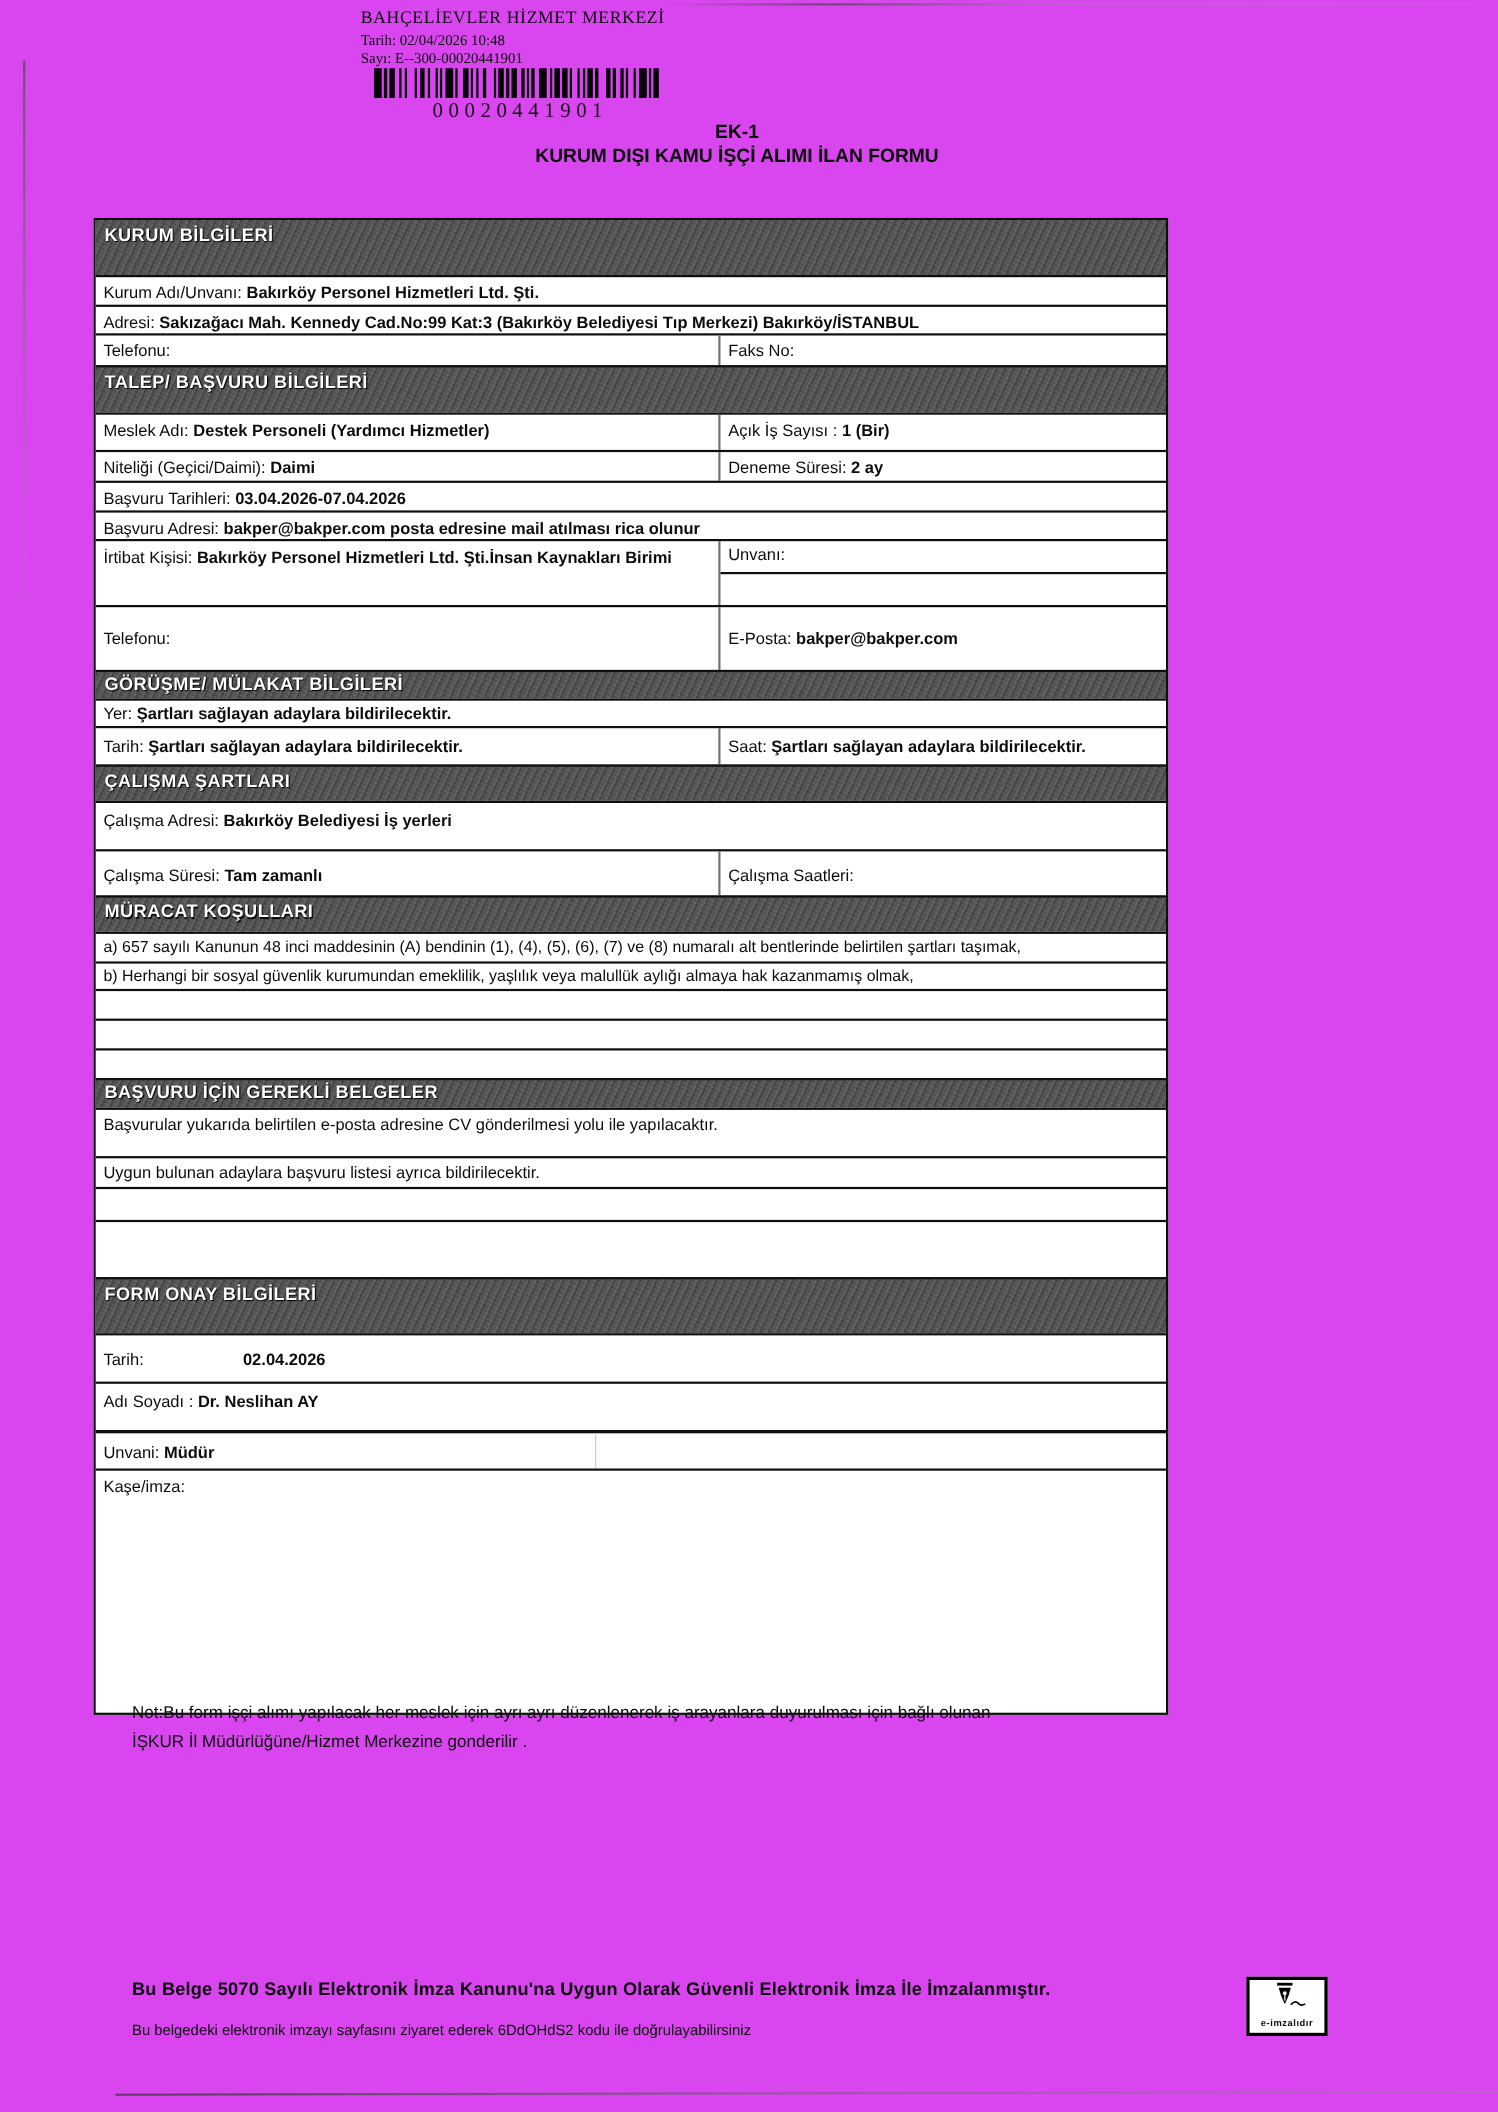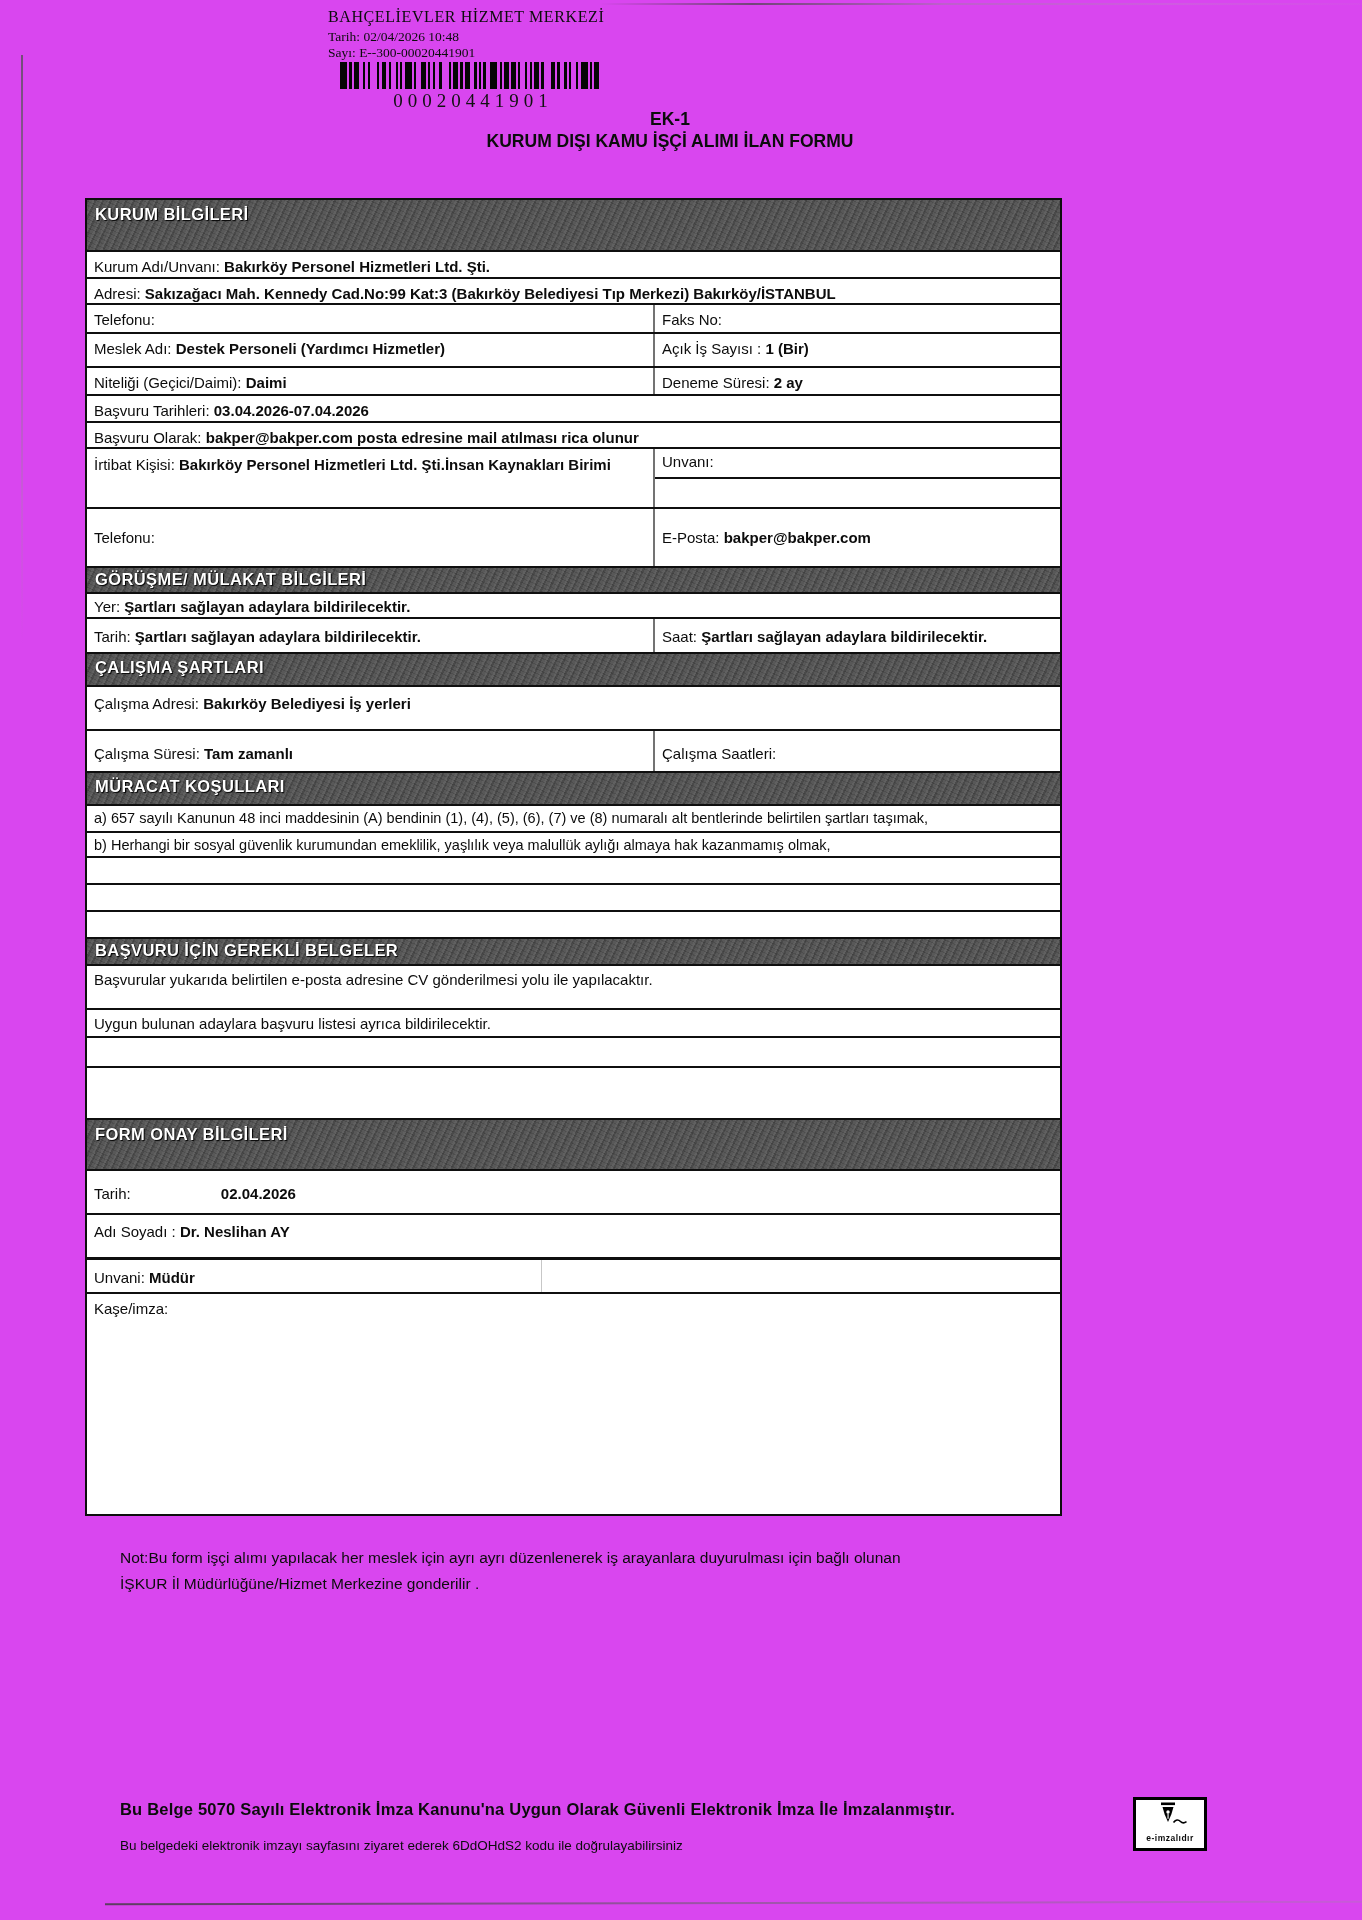--- a/index.html
+++ b/index.html
@@ -107,20 +107,23 @@
     </div>
     <div class="trow" style="height:29px">
       <div class="cell cl">
         <span>Telefonu:</span>
       </div>
       <div class="cell cr">
         <span>Faks No:</span>
       </div>
     </div>
 
+    <div class="trow bar" style="height:43px">
+      <span>TALEP/ BAŞVURU BİLGİLERİ</span>
+    </div>
     <div class="trow" style="height:34px">
       <div class="cell cl">
         <span>Meslek Adı:</span>
         <span class="val">Destek Personeli (Yardımcı Hizmetler)</span>
       </div>
       <div class="cell cr">
         <span>Açık İş Sayısı :</span>
         <span class="val">1 (Bir)</span>
       </div>
     </div>
@@ -135,21 +138,21 @@
       </div>
     </div>
     <div class="trow" style="height:27px">
       <div class="cell cf">
         <span>Başvuru Tarihleri:</span>
         <span class="val">03.04.2026-07.04.2026</span>
       </div>
     </div>
     <div class="trow" style="height:26px">
       <div class="cell cf">
-        <span>Başvuru Olarak:</span>
+        <span>Başvuru Adresi:</span>
         <span class="val">bakper@bakper.com posta edresine mail atılması rica olunur</span>
       </div>
     </div>
     <div class="trow" style="height:60px">
       <div class="cell cl" style="padding-top:5px">
         <span>İrtibat Kişisi:</span>
         <span class="val">Bakırköy Personel Hizmetleri Ltd. Şti.İnsan Kaynakları Birimi</span>
       </div>
       <div class="subcol">
         <div class="sub-top">

